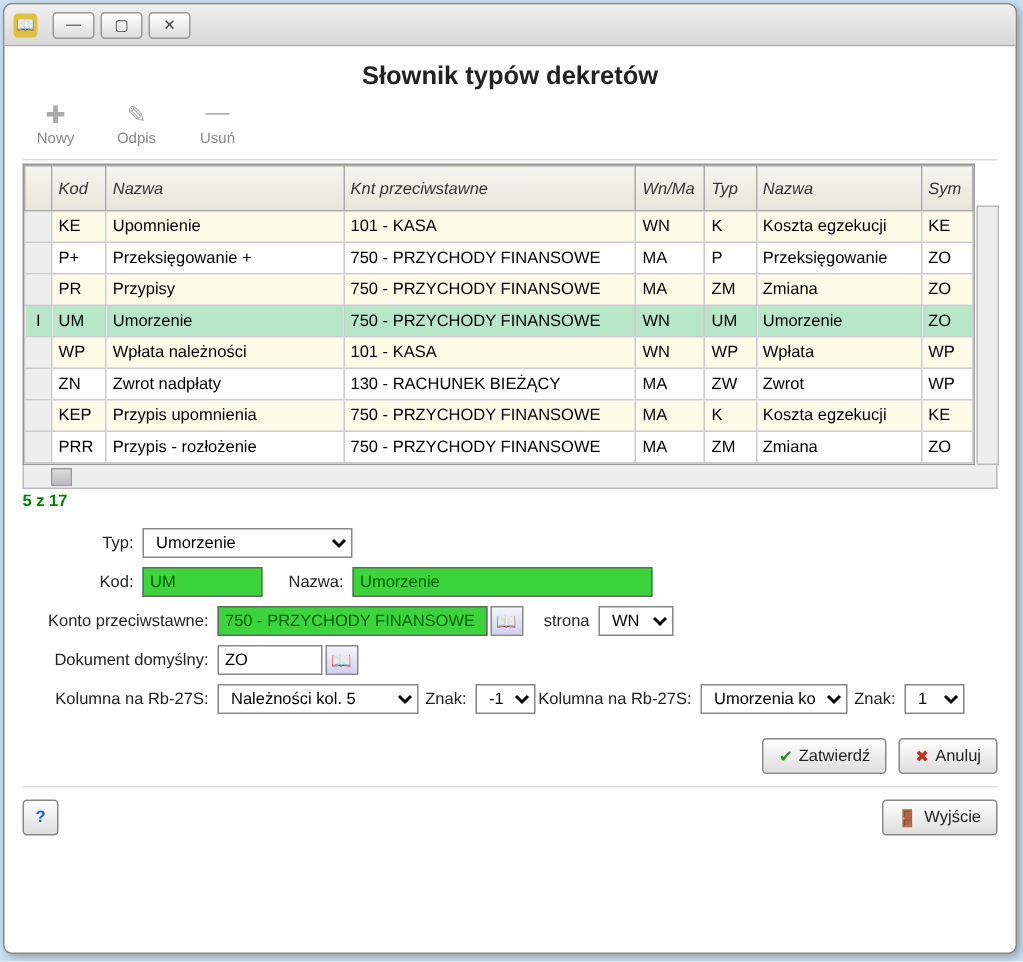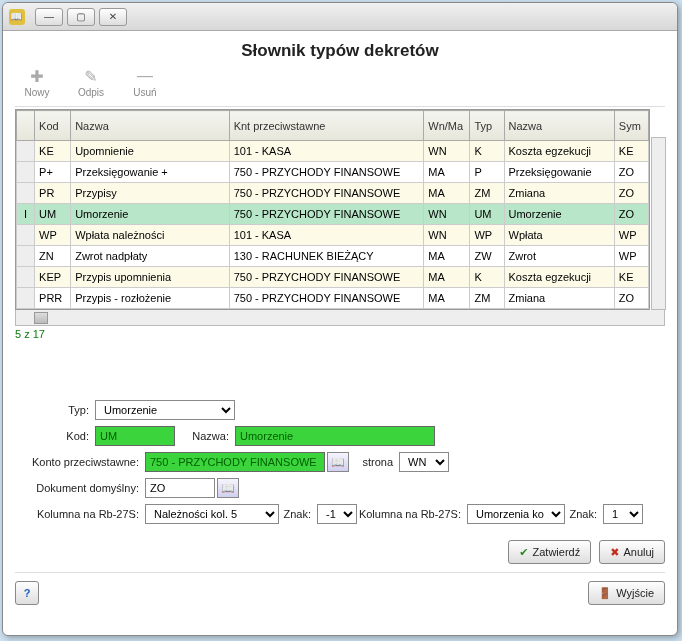--- a/index.html
+++ b/index.html
@@ -10,29 +10,29 @@
 .titlebar .title { flex: 1; color: #333; }
 .winbtn { width: 28px; height: 18px; border: 1px solid #999; border-radius: 3px; background: linear-gradient(#fff,#ddd); margin-left: 4px; display:flex; align-items:center; justify-content:center; font-size:10px; color:#444; }
 .content { flex:1; padding: 8px 12px 10px 12px; display:flex; flex-direction:column; }
 .heading { text-align:center; font-size: 17px; font-weight:bold; color:#222; padding: 2px 0 6px 0; }
 .toolbar { display:flex; gap: 14px; padding: 0 2px 8px 2px; border-bottom:1px solid #ddd; }
 .tbtn { display:flex; flex-direction:column; align-items:center; color:#888; width:40px; }
 .tbtn .ti { font-size:16px; height:18px; color:#aaa; }
 .tbtn .tl { font-size:10px; margin-top:2px; }
 .gridwrap { border:1px solid #999; margin-top:2px; position:relative; }
 table { border-collapse: collapse; width:100%; table-layout:fixed; }
-th { background:linear-gradient(#f5f5f0,#e6e6da); border:1px solid #aaa; padding:4px 4px; text-align:left; font-weight:normal; color:#333; height:30px; overflow:hidden; }
+th { background:linear-gradient(#f5f5f0,#e6e6da); border:1px solid #aaa; padding:4px 4px; text-align:left; font-weight:normal; color:#333; height:30px; overflow:hidden;font-style:italic; }
 td { border:1px solid #ccc; padding:3px 4px; height:21px; overflow:hidden; white-space:nowrap; }
 tbody tr:nth-child(odd) { background:#fdfbe8; }
 tbody tr:nth-child(even) { background:#fff; }
 tbody tr.sel td { background:#b8e6c8 !important; }
 .hscroll { height:16px; background:#eee; border:1px solid #bbb; border-top:none; display:flex; align-items:center; }
 .hscroll .thumb { width:14px; height:12px; background:linear-gradient(#ddd,#bbb); border:1px solid #999; margin-left:18px; }
-.counter { color:#0a7a0a; font-weight:normal; padding:2px 0 8px 0; }
-.form { padding: 4px 0 0 0; margin-top: 48px; }
+.counter { color:#0a7a0a; font-weight:bold; padding:2px 0 8px 0; }
+.form { padding: 4px 0 0 0; }
 .frow { display:flex; align-items:center; margin-bottom:6px; }
 .flabel { width:130px; text-align:right; padding-right:6px; color:#222; }
 select, input[type=text] { border:1px solid #888; height:20px; padding:1px 4px; background:#fff; font-size:11px; }
 .hlinput { background:#3cd43c; border:1px solid #666; height:20px; padding:1px 4px; font-size:11px; color:#006000; display:inline-flex; align-items:center; }
 .bookbtn { width:22px; height:20px; border:1px solid #888; background:linear-gradient(#f5f5ff,#d0d0f0); display:inline-flex; align-items:center; justify-content:center; margin-left:2px; font-size:12px; }
 .bottombtns { display:flex; justify-content:flex-end; gap:8px; margin-top:10px; }
 .btn { height:24px; border:1px solid #888; border-radius:3px; background:linear-gradient(#fefefe,#dedede); padding:0 10px; display:inline-flex; align-items:center; gap:4px; color:#222; }
 .footer { display:flex; justify-content:space-between; padding-top:8px; border-top:1px solid #ddd; margin-top:8px; }
 .helpbtn { width:24px; height:24px; border:1px solid #888; border-radius:3px; background:linear-gradient(#fefefe,#dedede); display:flex; align-items:center; justify-content:center; color:#2060c0; font-weight:bold; font-size:13px;}
 .vscroll { position:absolute; right:-16px; top:30px; bottom:0; width:15px; background:#eee; border:1px solid #bbb; }

